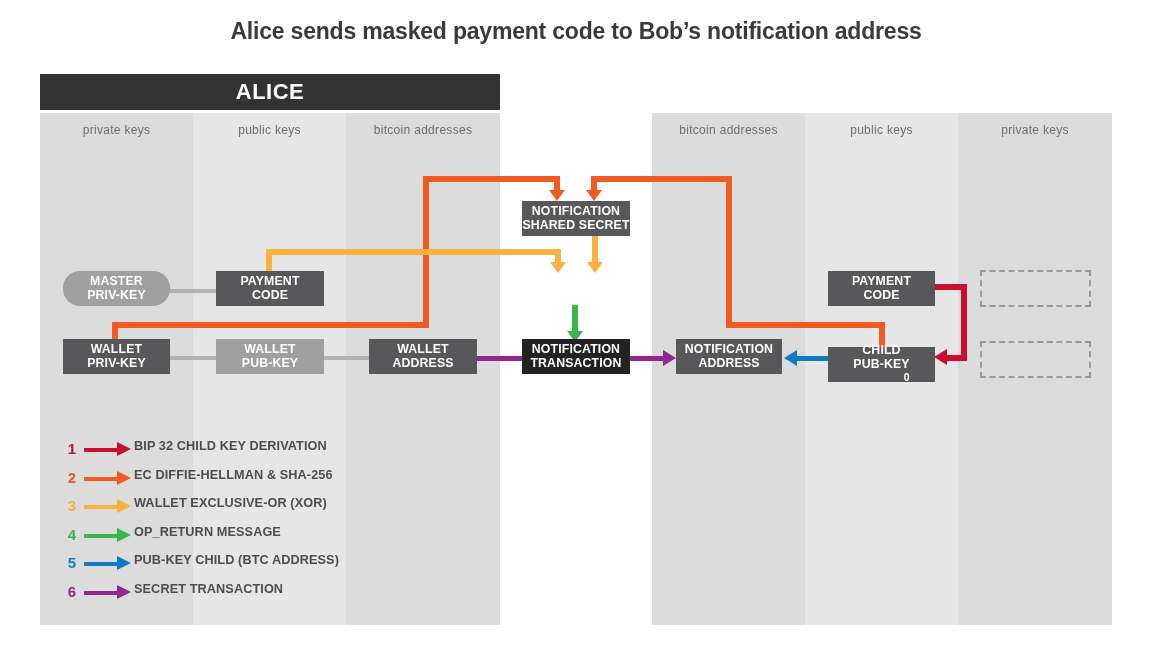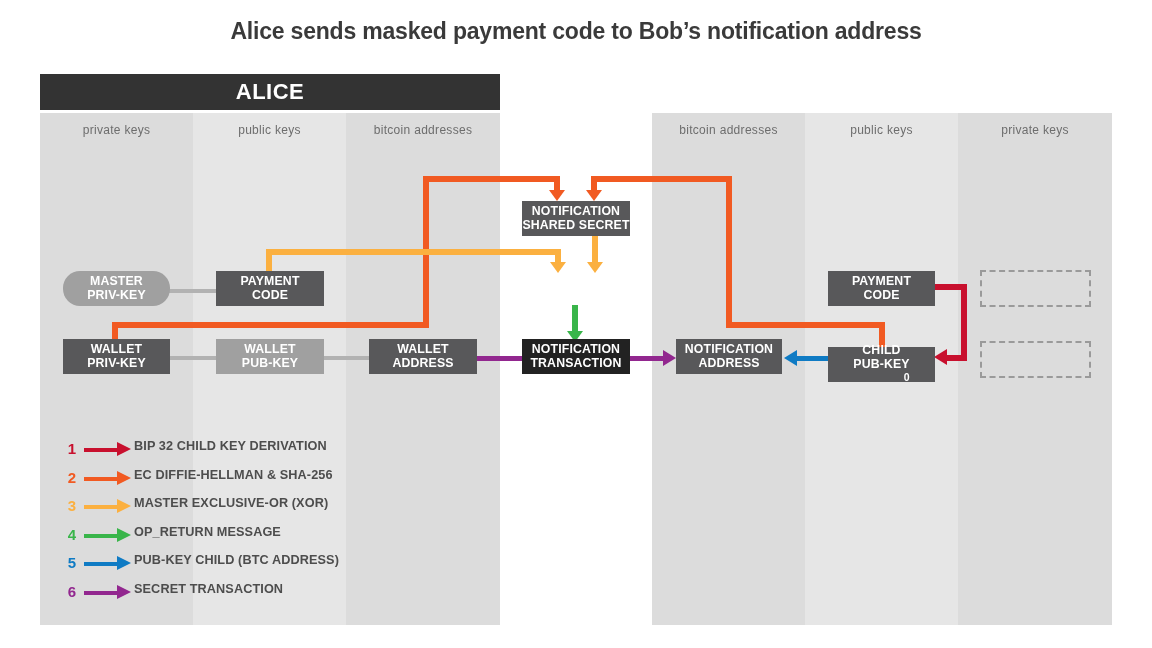--- a/index.html
+++ b/index.html
@@ -192,21 +192,21 @@
       <div class="lg-num" style="color:#f15a22;">2</div>
       <div class="lg-bar" style="background:#f15a22;"></div>
       <div class="lg-head" style="border-left:14px solid #f15a22;"></div>
       <div class="lg-label">EC DIFFIE-HELLMAN &amp; SHA-256</div>
     </div>
 
     <div class="lg-row">
       <div class="lg-num" style="color:#fbb040;">3</div>
       <div class="lg-bar" style="background:#fbb040;"></div>
       <div class="lg-head" style="border-left:14px solid #fbb040;"></div>
-      <div class="lg-label">MASTER EXCLUSIVE-OR (XOR)</div>
+      <div class="lg-label">WALLET EXCLUSIVE-OR (XOR)</div>
     </div>
 
     <div class="lg-row">
       <div class="lg-num" style="color:#39b54a;">4</div>
       <div class="lg-bar" style="background:#39b54a;"></div>
       <div class="lg-head" style="border-left:14px solid #39b54a;"></div>
       <div class="lg-label">OP_RETURN MESSAGE</div>
     </div>
 
     <div class="lg-row">

